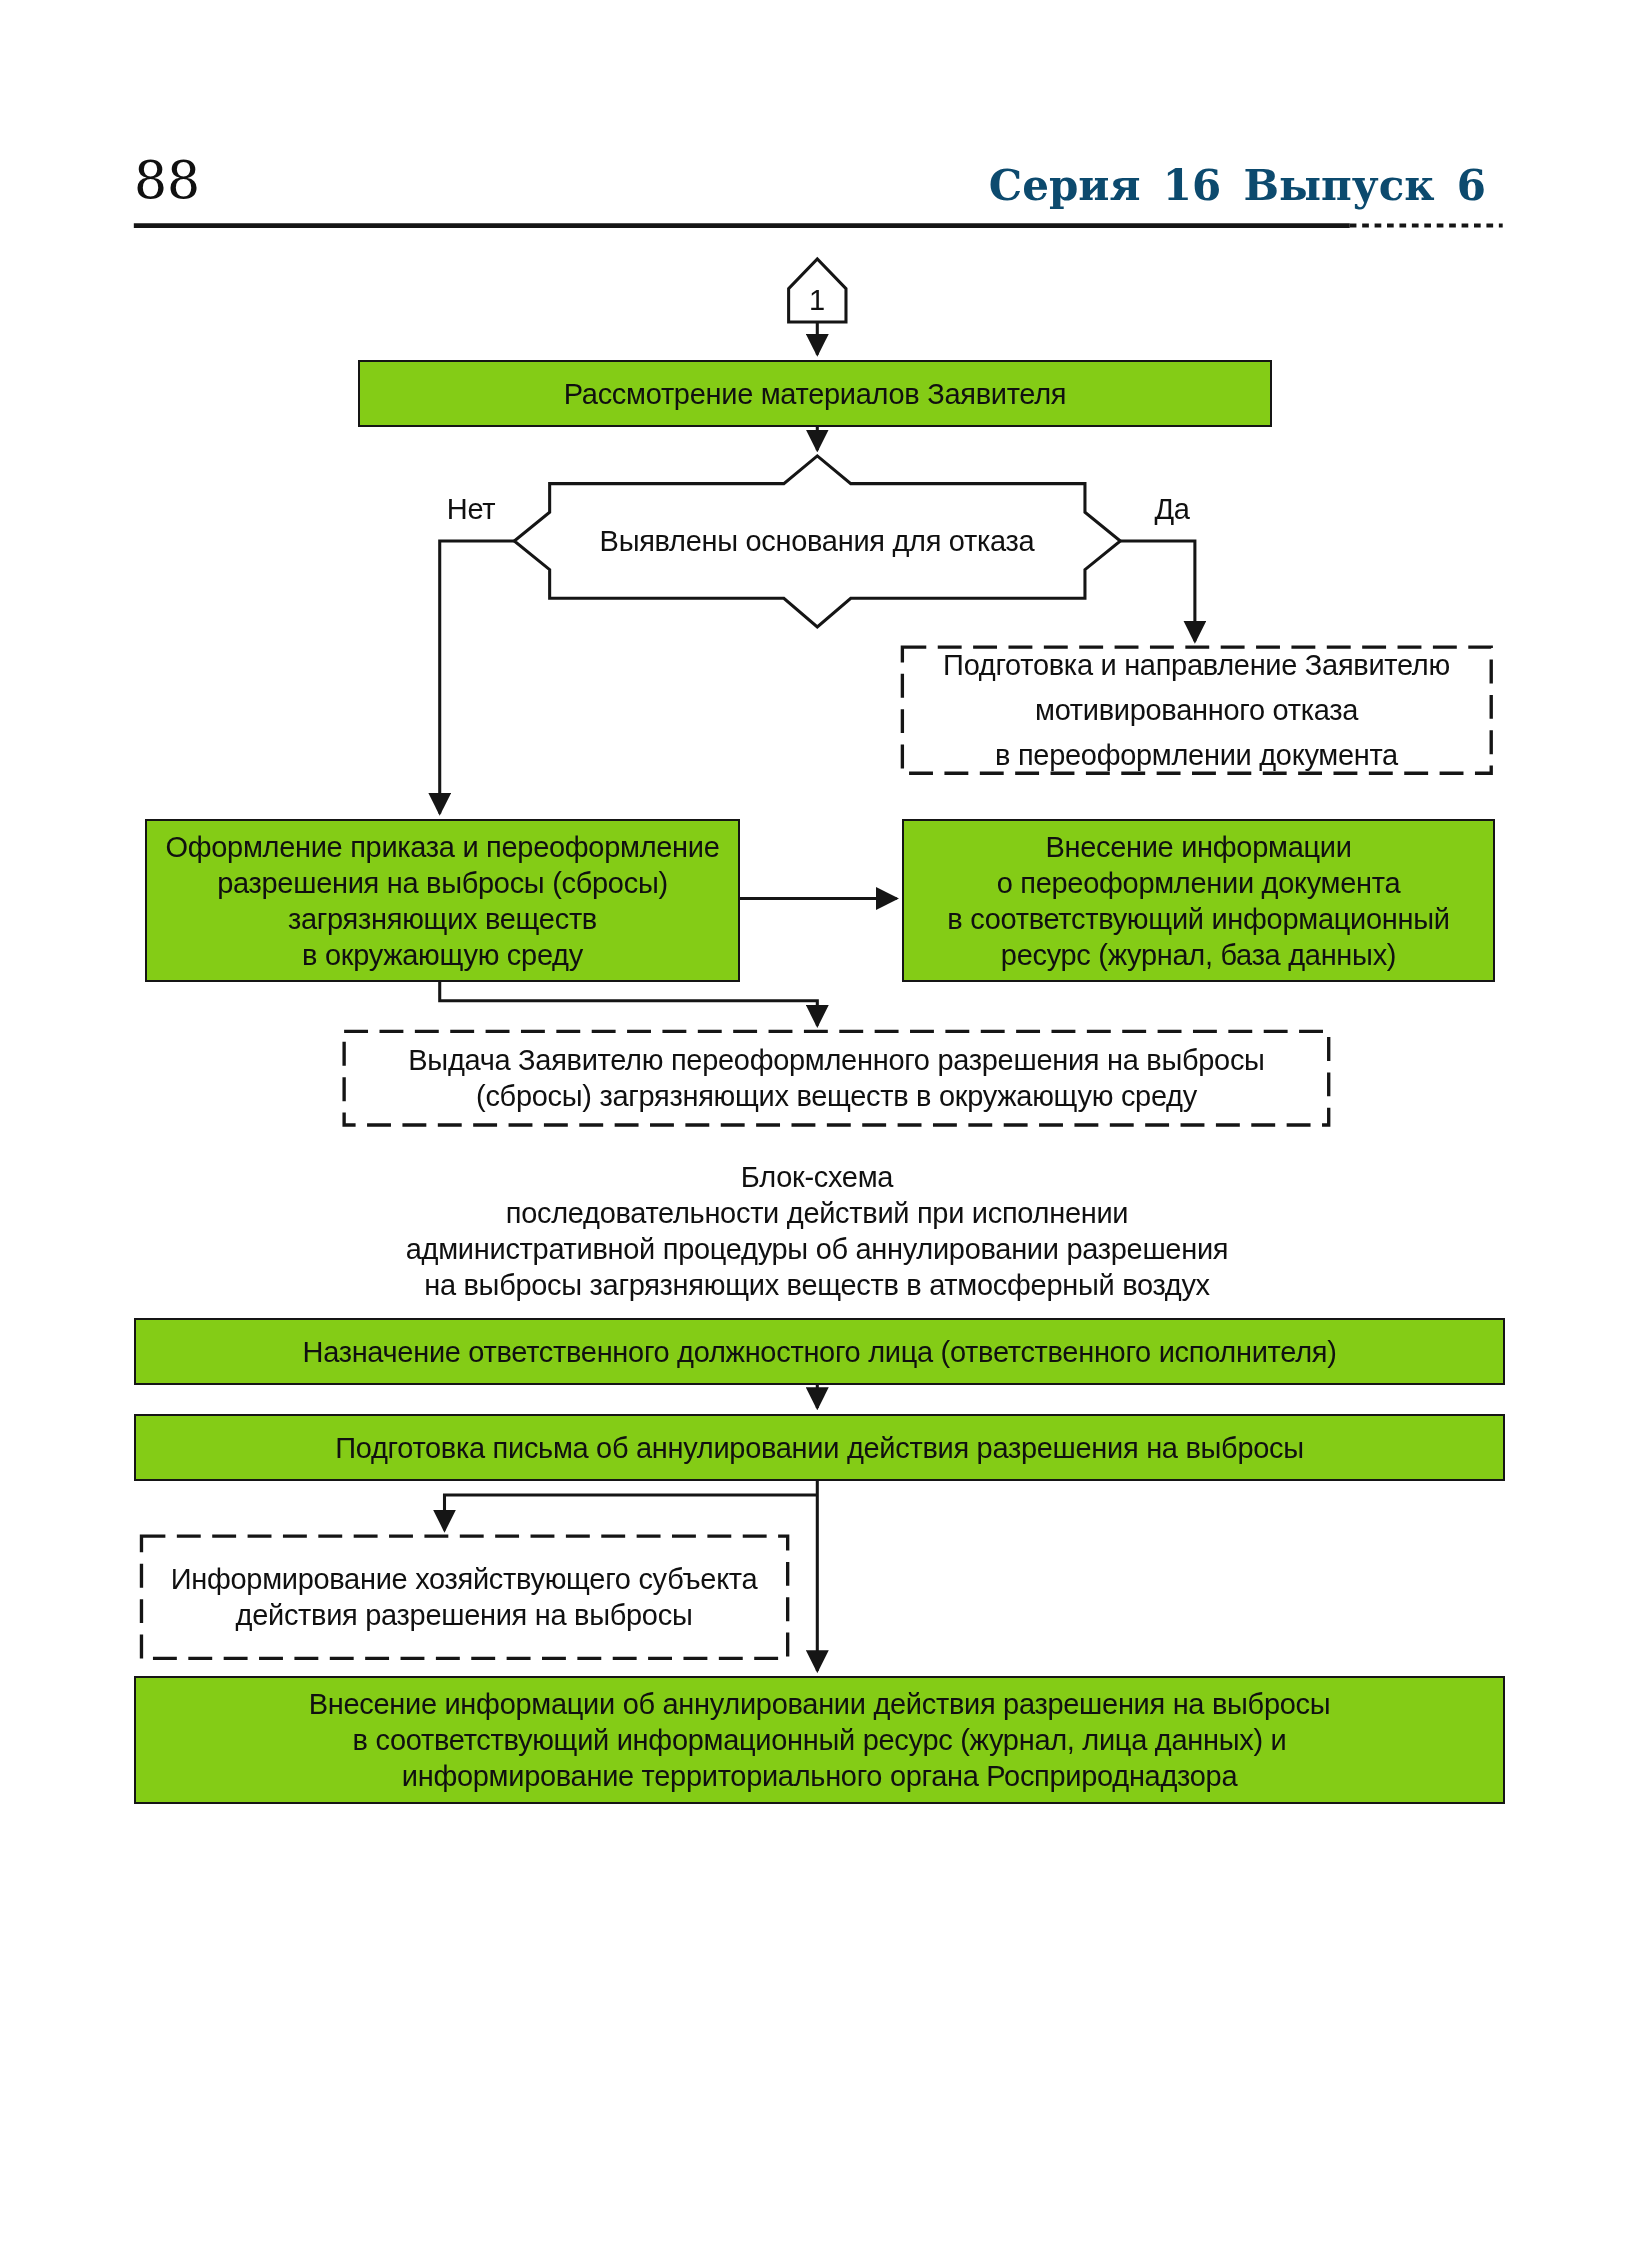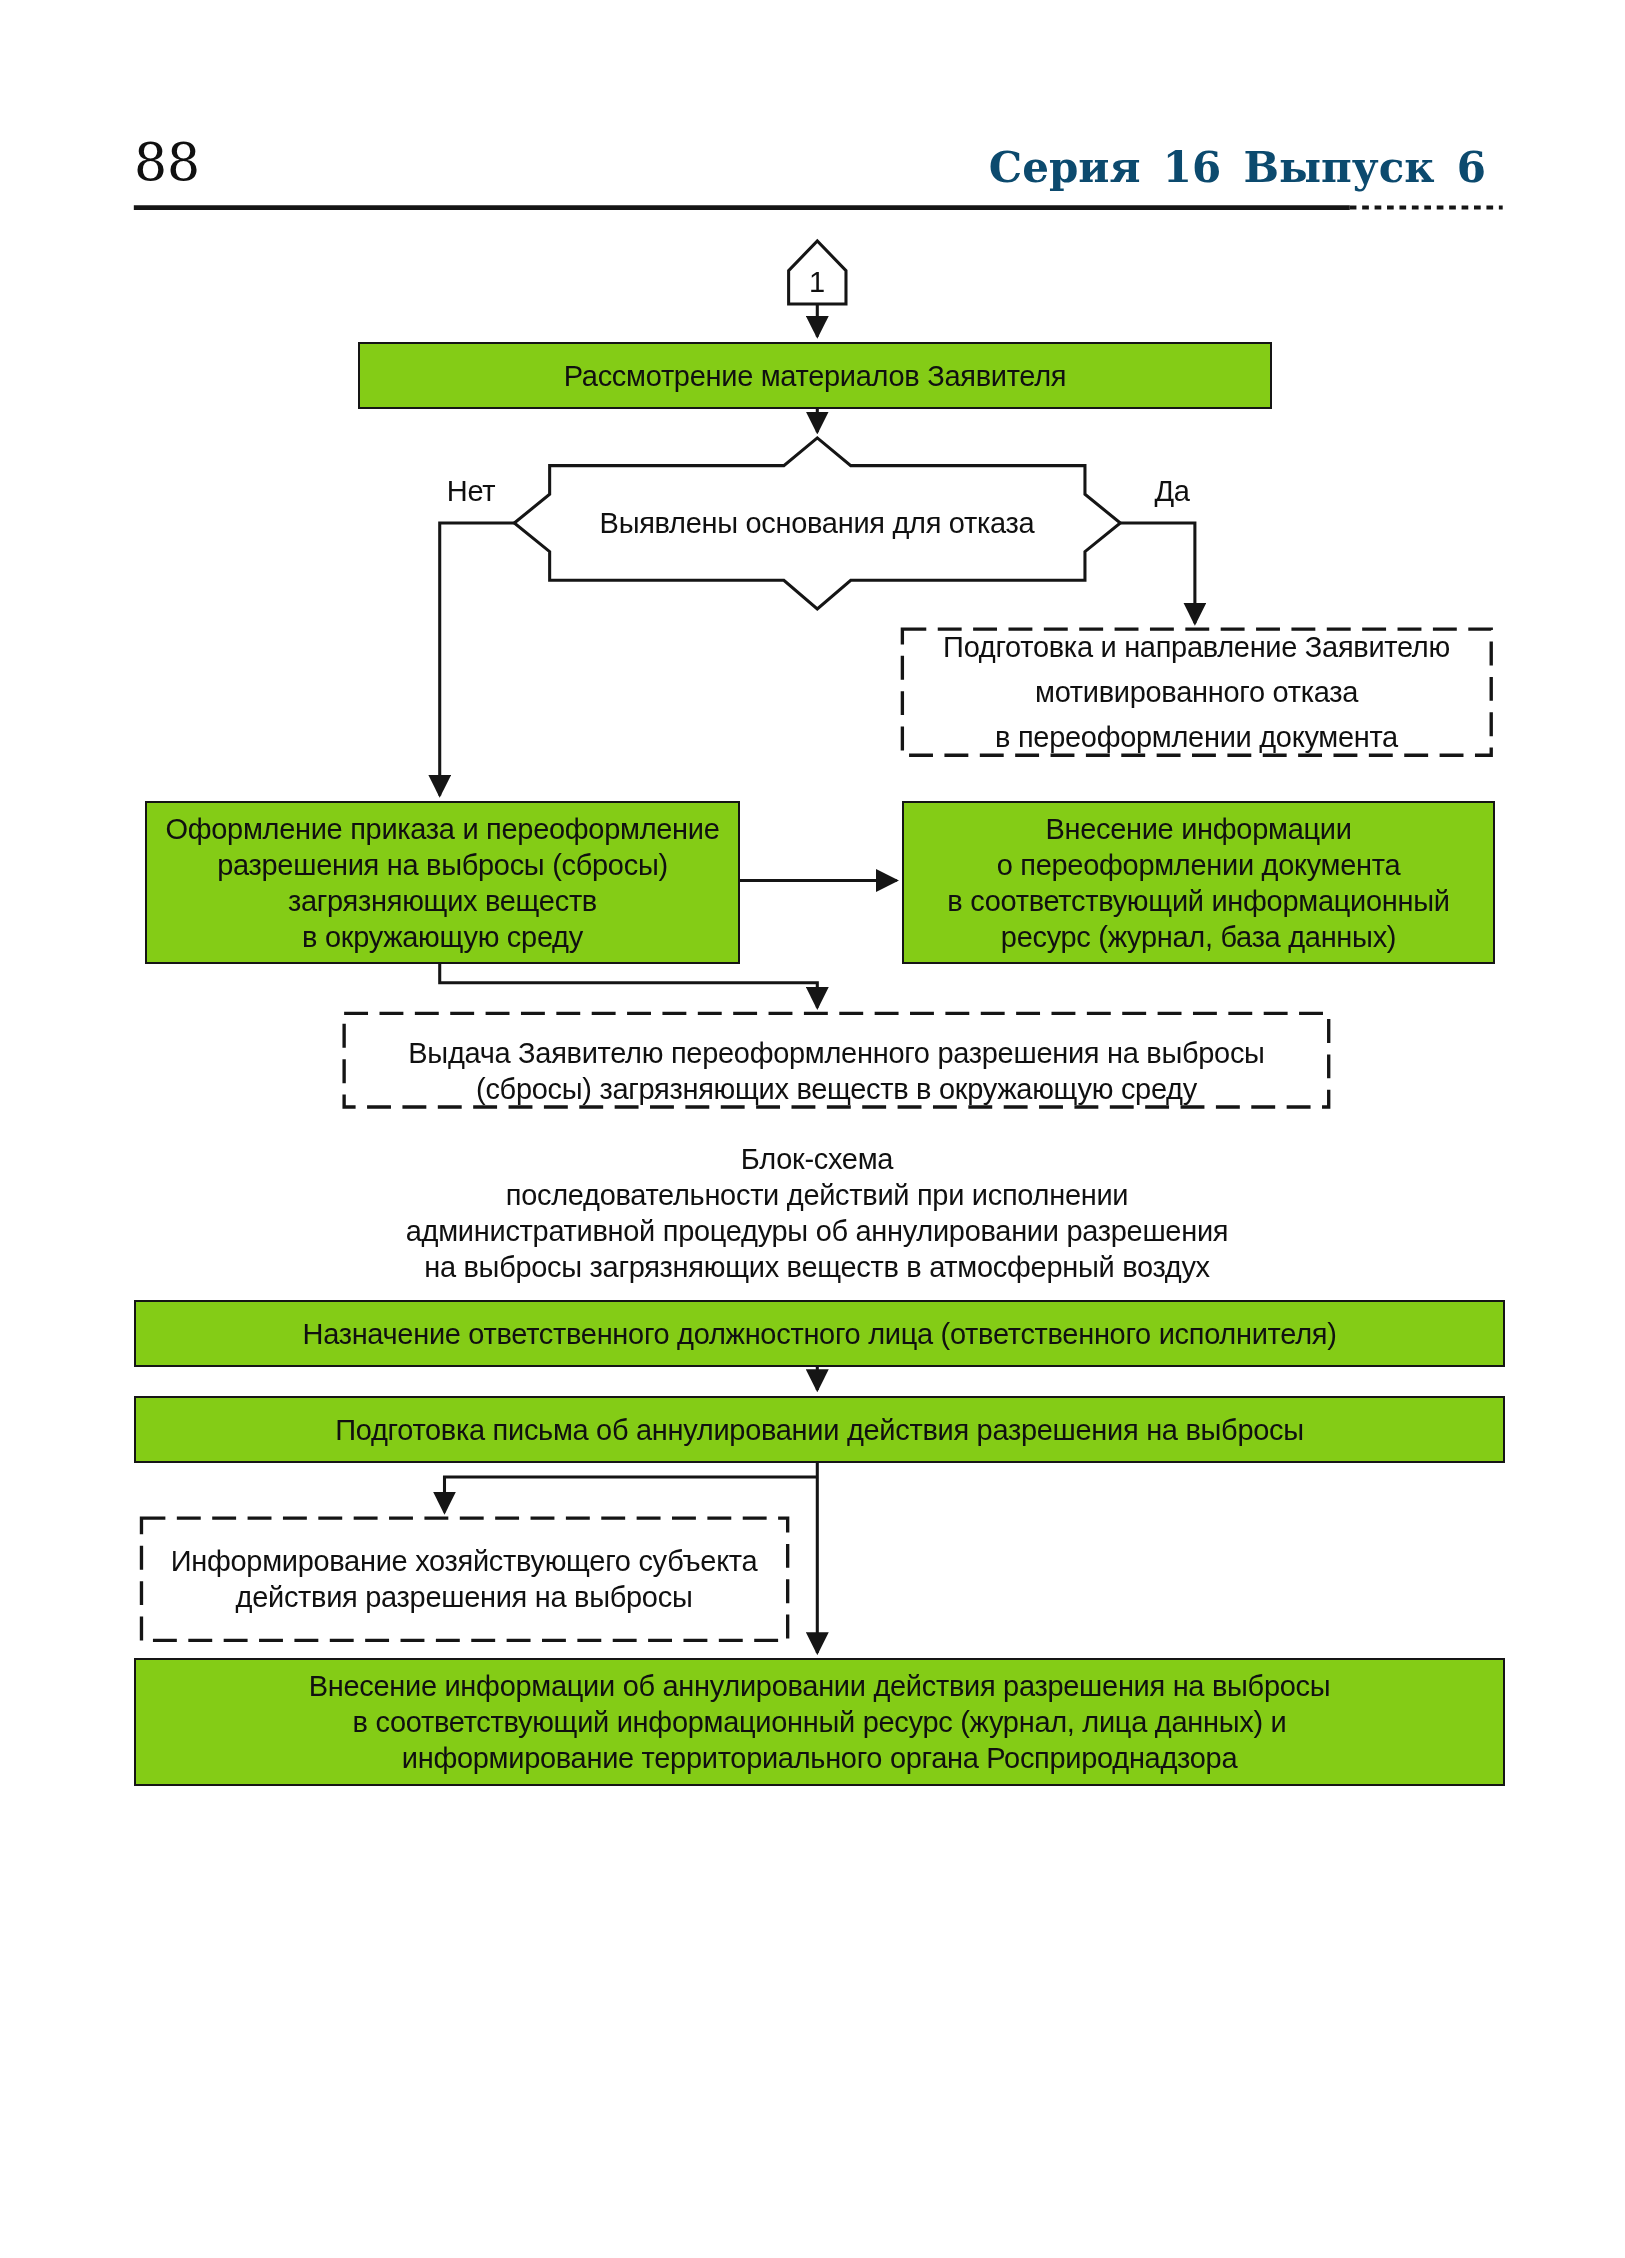--- a/index.html
+++ b/index.html
@@ -1,17 +1,17 @@
 <!DOCTYPE html>
 <html><head>
 <meta charset="utf-8">
 <style>
   html,body{margin:0;padding:0;background:#ffffff;}
   .page{
-    position:relative;width:1626px;height:1875px;margin:0 auto;
+    position:relative;width:1626px;height:1875px;margin:18px auto;
     background:#ffffff;color:#121212;
     font-family:"Liberation Sans",sans-serif;
     overflow:hidden;
   }
   
   .pageno{
     position:absolute;left:134px;top:132px;
     font-family:"DejaVu Serif",serif;font-size:52px;font-weight:400;color:#101010;
   }
   .hdr-right{
@@ -30,21 +30,21 @@
   }
   .solid{border:2.9px solid #151515;background:#84cc16;}
   .ghost{background:transparent;} 
   .b-review {left:358px; top:342px; width:910px; height:63px;}
   .t-decision{left:559px; top:470px; width:516px; height:105px;}
   .lbl-no   {left:428px; top:472px; width:86px;  height:38px;}
   .lbl-yes  {left:1134px;top:472px; width:76px;  height:38px;}
   .b-refusal{left:902px; top:629px; width:589px; height:126px;justify-content:space-between;}
   .b-order  {left:145px; top:801px; width:591px; height:159px;}
   .b-info   {left:902px; top:801px; width:589px; height:159px;}
-  .b-issue  {left:344px; top:1013px;width:985px;height:94px;justify-content:flex-end;}
+  .b-issue  {left:344px; top:1013px;width:985px;height:94px;}
   .btitle   {left:229px; top:1138px;width:1176px;height:149px;}
   .b-assign {left:134px; top:1300px;width:1367px;height:63px;}
   .b-letter {left:134px; top:1396px;width:1367px;height:63px;}
   .b-inform {left:141px; top:1518px;width:646px; height:122px;}
   .b-record {left:134px; top:1658px;width:1367px;height:124px;}
   .pent-lbl {left:793px; top:260px; width:48px;  height:44px;}
 </style>
 </head>
 <body>
 

